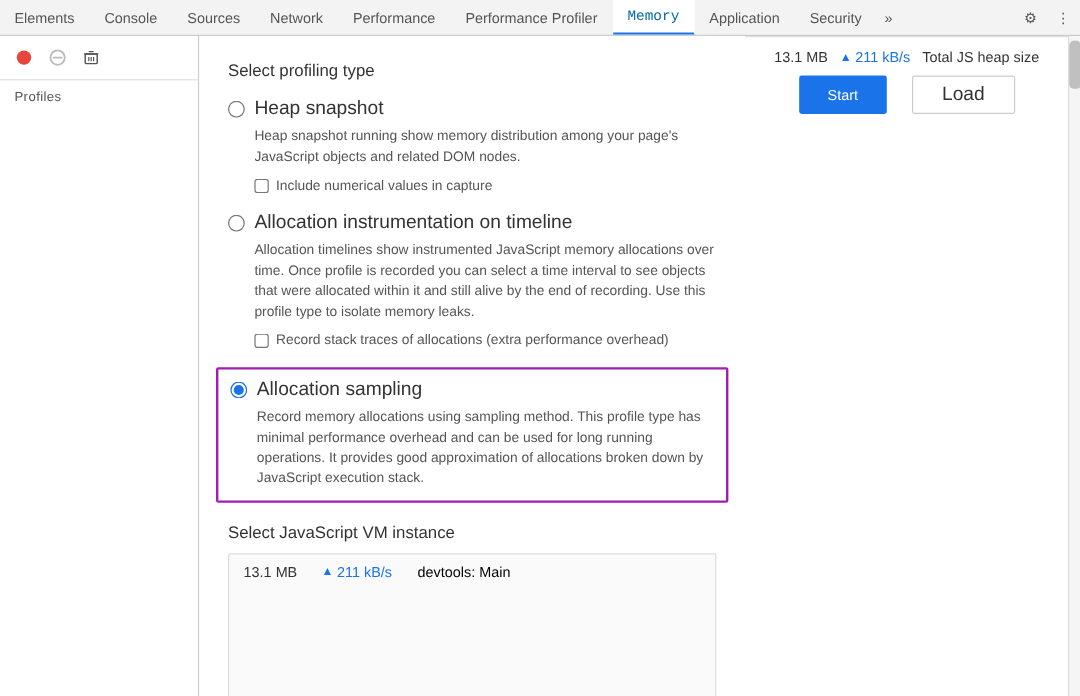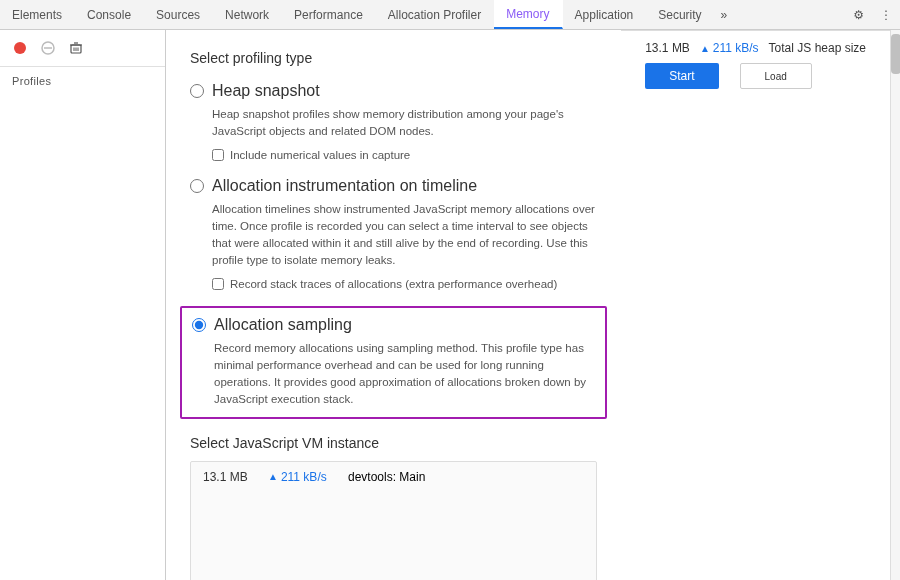--- a/index.html
+++ b/index.html
@@ -20,23 +20,24 @@
       align-items: center;
       padding: 0 12px;
       font-size: 12px;
       color: #555;
       cursor: pointer;
       border-right: 1px solid transparent;
       white-space: nowrap;
       position: relative;
     }
     .tab.active {
-      color: #8b5cf6;
+      color: #0369a1;
       background: white;
       border-bottom: 2px solid #1a73e8;
+      font-family: Liberation Mono, monospace;
     }
     .tab-overflow {
       display: flex; align-items: center;
       padding: 0 6px;
       cursor: pointer;
       color: #555;
     }
     .tab-settings, .tab-more {
       margin-left: auto;
       display: flex; align-items: center;
@@ -205,38 +206,39 @@
     }
     .heap-size-mb { color: #333; }
     .heap-rate {
       display: flex; align-items: center; gap: 3px;
       color: #1a73e8; font-weight: 500;
     }
     .heap-label { color: #333; }
     .action-buttons {
       display: flex;
       gap: 21px;
+      justify-content: center;
     }
     .btn-start {
       background: #1a73e8;
       color: white;
       border: none;
       border-radius: 2px;
       padding: 6px 24px;
       font-size: 12px;
       cursor: pointer;
       font-weight: 500;
     }
     .btn-load {
       background: white;
       color: #333;
       border: 1px solid #ccc;
       border-radius: 2px;
       padding: 6px 24px;
-      font-size: 10px;
+      font-size: 16px;
       cursor: pointer;
     }
 
     
     .scrollbar-track {
       width: 10px;
       background: #f5f5f5;
       border-left: 1px solid #ddd;
       flex-shrink: 0;
     }
@@ -261,21 +263,21 @@
   <div class="tab">
     <span>Sources</span>
   </div>
   <div class="tab">
     <span>Network</span>
   </div>
   <div class="tab">
     <span>Performance</span>
   </div>
   <div class="tab">
-    <span>Allocation Profiler</span>
+    <span>Performance Profiler</span>
   </div>
   <div class="tab active">
     <span>Memory</span>
   </div>
   <div class="tab">
     <span>Application</span>
   </div>
   <div class="tab">
     <span>Security</span>
   </div>
@@ -323,21 +325,21 @@
 
   <div style="flex:1; display:flex; overflow:hidden;">
     <div class="content-panel" style="flex:1; overflow-y:hidden;">
       <div class="section-title">Select profiling type</div>
 
       <div class="profile-option">
         <div class="profile-option-header">
           <input type="radio" name="profiling" class="radio-input" style="">
           <label class="option-label">Heap snapshot</label>
         </div>
-        <div class="option-desc">Heap snapshot profiles show memory distribution among your page's JavaScript objects and related DOM nodes.</div>
+        <div class="option-desc">Heap snapshot running show memory distribution among your page's JavaScript objects and related DOM nodes.</div>
         <div class="checkbox-row">
           <input type="checkbox" class="checkbox-input" style="">
           <span class="checkbox-label">Include numerical values in capture</span>
         </div>
       </div>
 
       <div class="profile-option">
         <div class="profile-option-header">
           <input type="radio" name="profiling" class="radio-input" style="">
           <label class="option-label">Allocation instrumentation on timeline</label>

